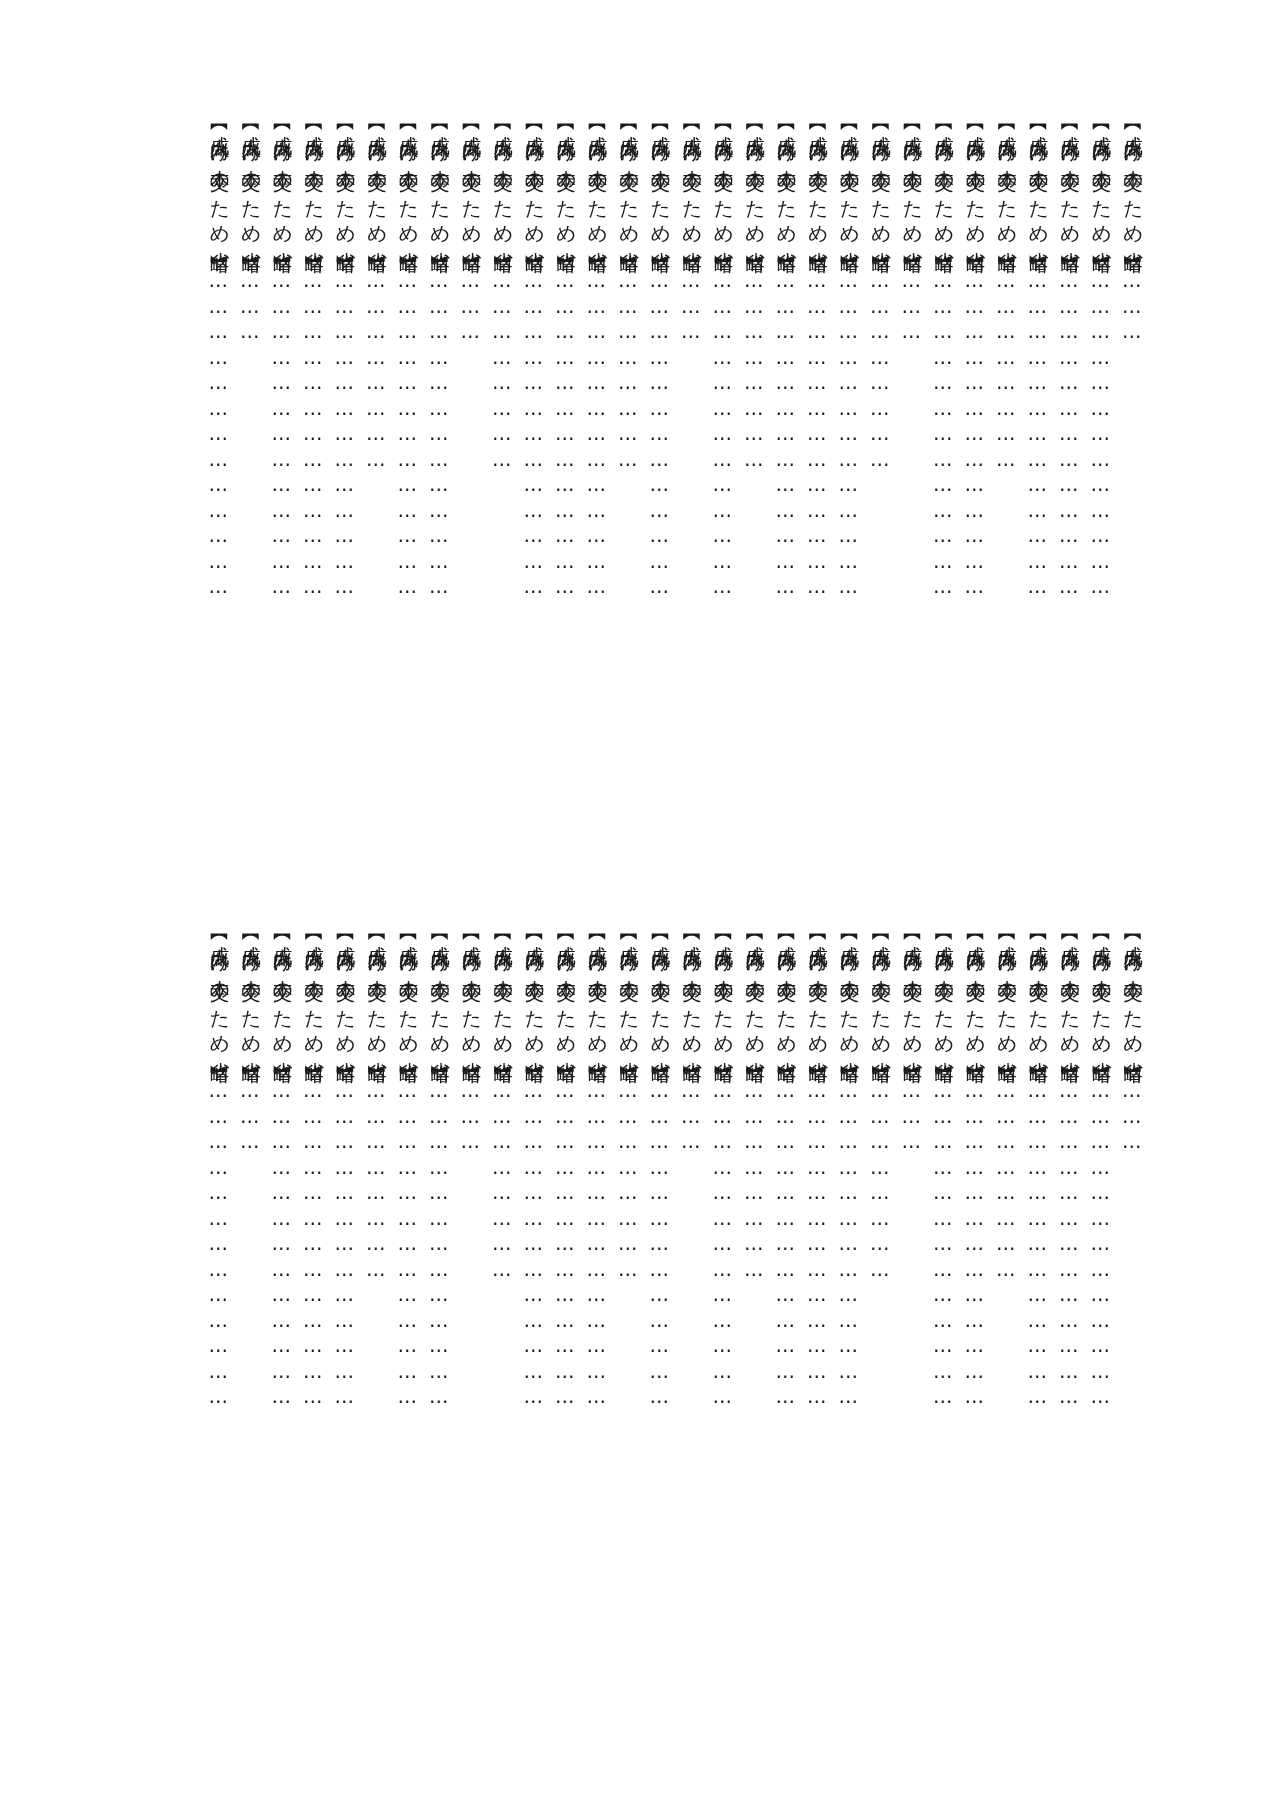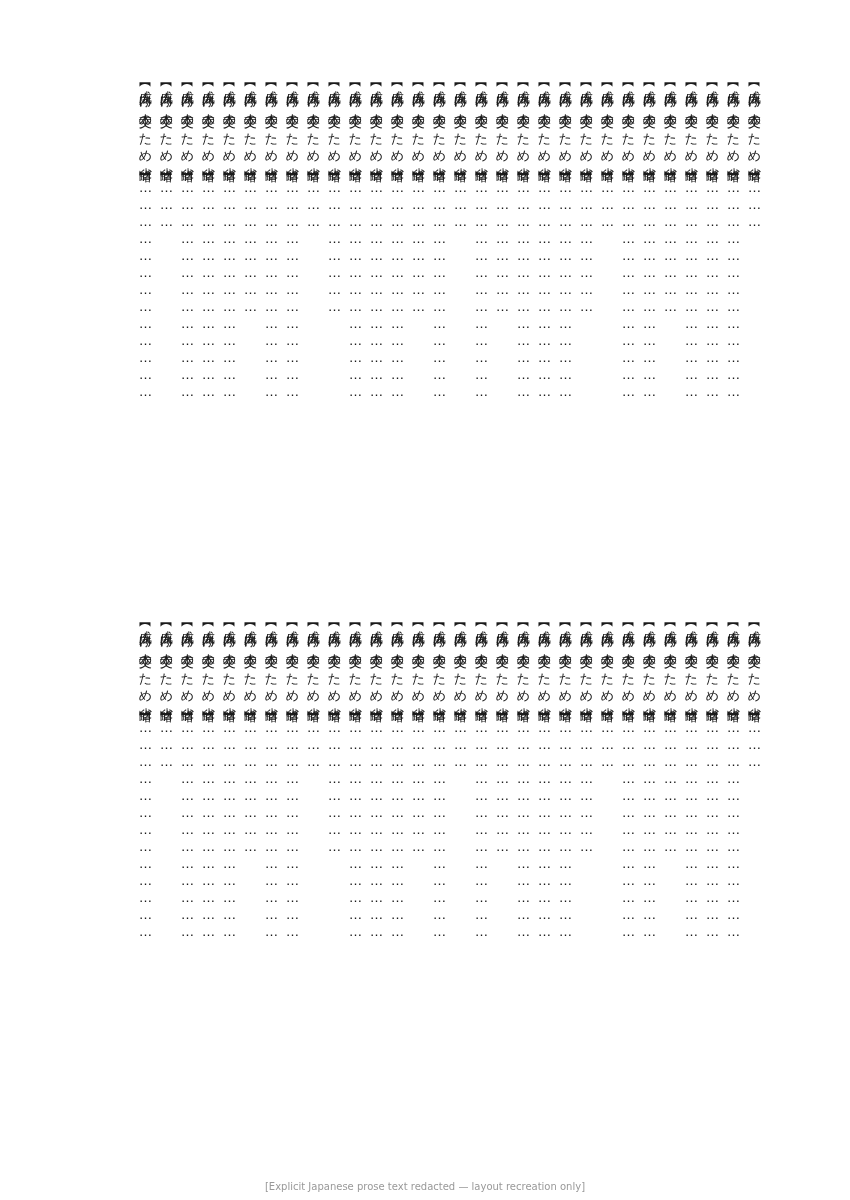--- a/index.html
+++ b/index.html
@@ -121,15 +121,14 @@
       <span class="tcolumn">【成人向け本文のため省略】……………………………………</span>
       <span class="tcolumn">【成人向け本文のため省略】……………………………………</span>
       <span class="tcolumn">【成人向け本文のため省略】………………………</span>
       <span class="tcolumn">【成人向け本文のため省略】……………………………………</span>
       <span class="tcolumn">【成人向け本文のため省略】……………………………………</span>
       <span class="tcolumn">【成人向け本文のため省略】……………………………………</span>
       <span class="tcolumn">【成人向け本文のため省略】…………</span>
       <span class="tcolumn">【成人向け本文のため省略】……………………………………</span>
     </div>
 
-  <div class="redaction-note">[Explicit Japanese prose text redacted — layout recreation only]</div>
 
 </div>
 
 </body></html>

